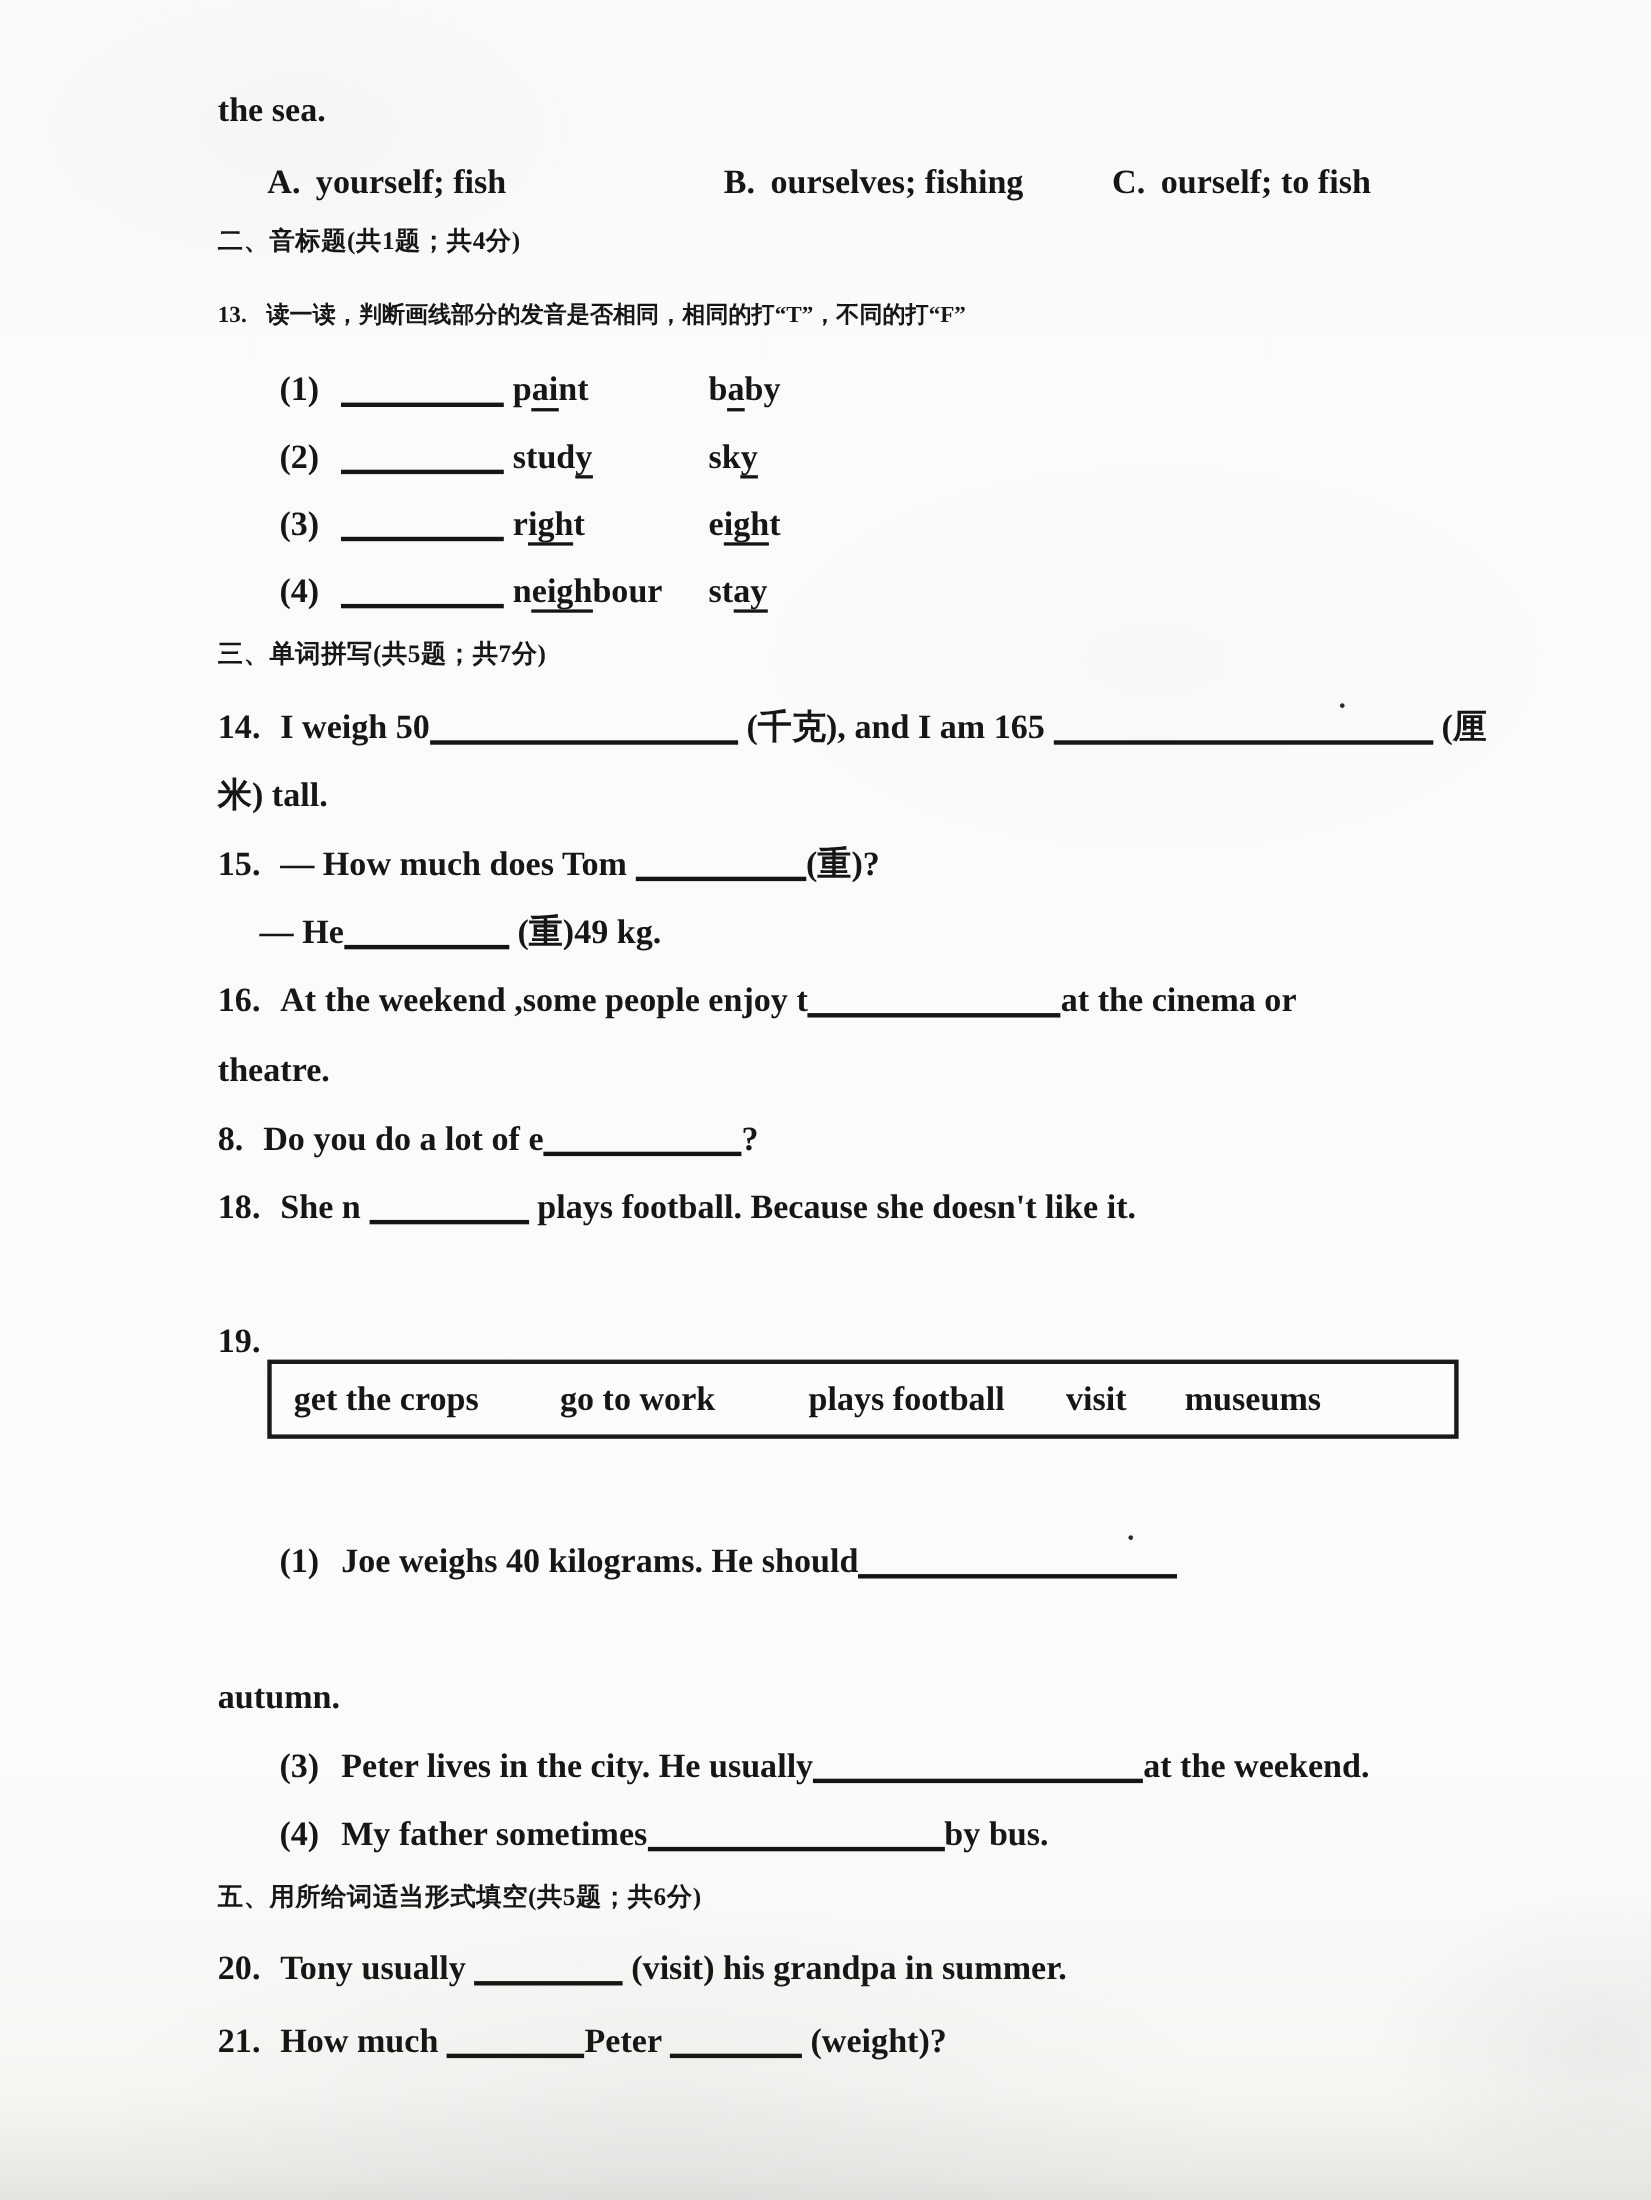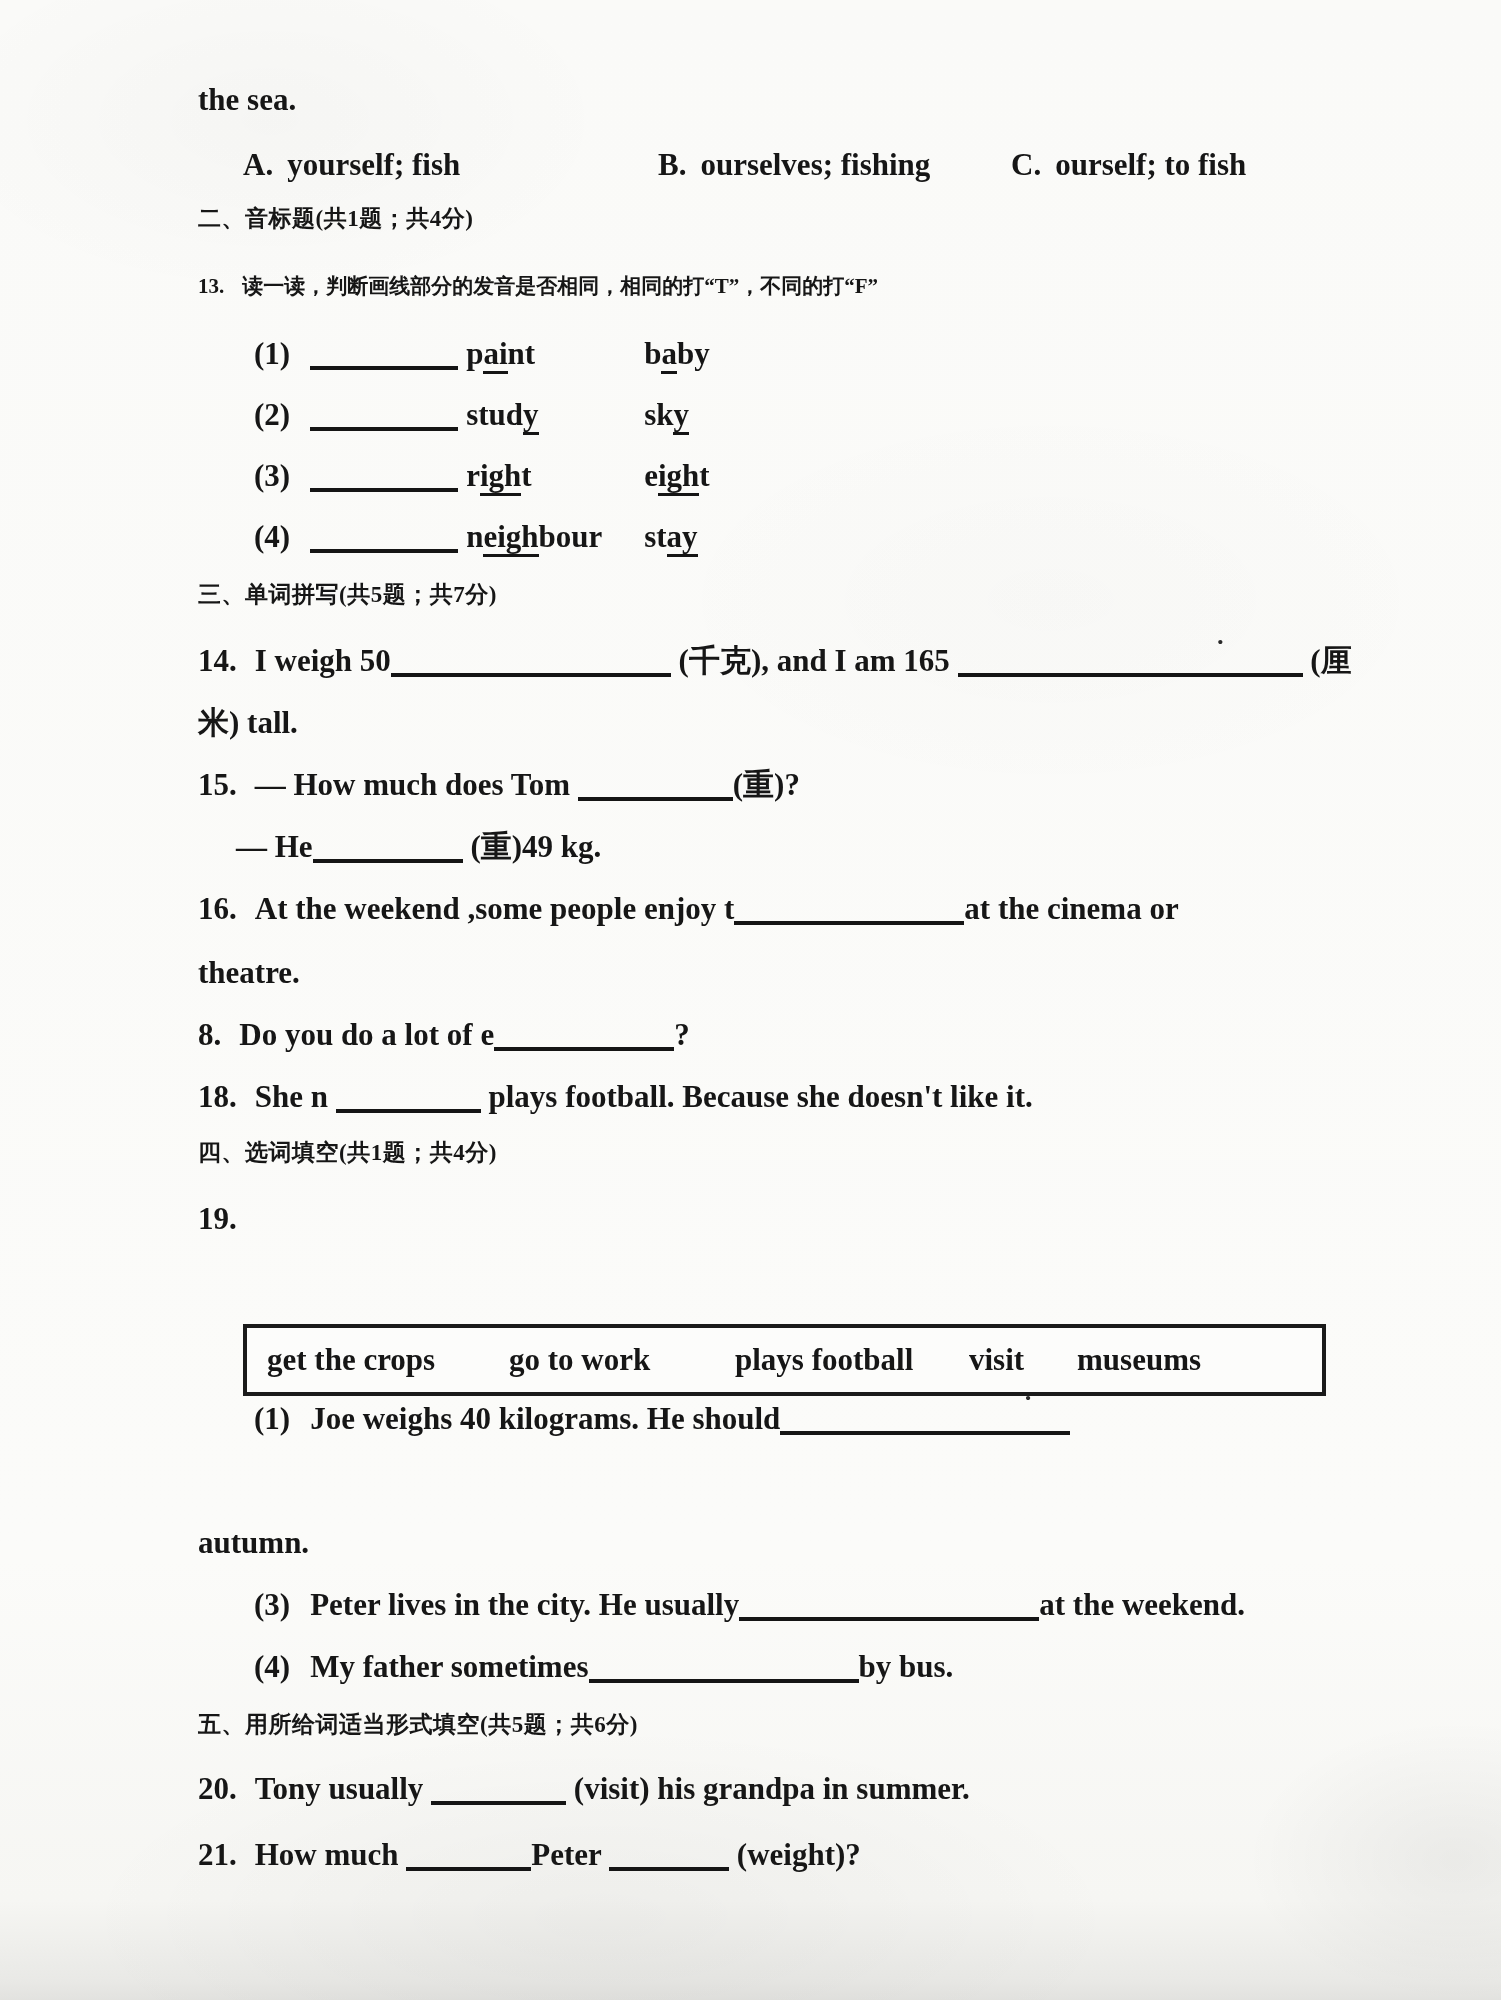--- a/index.html
+++ b/index.html
@@ -45,21 +45,21 @@
   .mr8{margin-right:8px;}
   .u{border-bottom:3px solid #151515;}
   .w1cell{display:inline-block;width:178px;}
   .dot{
     position:absolute;font-style:normal;
     font-size:26px;line-height:26px;color:#2a2a2a;
   }
   .dot-q14{top:-16px;right:78px;}
   .dot-q19{top:-18px;right:38px;}
   .wordbox{
-    position:absolute;left:243px;top:1324px;
+    position:absolute;left:243px;top:1236px;
     width:1075px;height:64px;
     border:4px solid #1a1a1a;
     background:rgba(255,255,255,0.35);
   }
   .wordbox span{
     position:absolute;top:0;height:64px;line-height:64px;white-space:nowrap;
   }
   .wb0{left:20px;} .wb1{left:262px;} .wb2{left:488px;} .wb3{left:722px;} .wb4{left:830px;}
   .optA{position:absolute;left:243px;} .optB{position:absolute;left:658px;} .optC{position:absolute;left:1011px;}
   .optlabel{margin-right:14px;}
@@ -133,23 +133,20 @@
   <div class="line" style="top:1012px">
     <span class="qnum">8.</span><span>Do you do a lot of e</span><span class="blank bw180"></span><span>?</span>
   </div>
 
   <div class="line" style="top:1074px">
     <span class="qnum">18.</span><span>She n</span>
     <span class="blank bw145"></span>
     <span>plays football. Because she doesn't like it.</span>
   </div>
 
-  <div class="line heading" style="top:1130px">
-    <span>四、选词填空(共1题；共4分)</span>
-  </div>
 
   <div class="line" style="top:1196px">
     <span>19.</span>
   </div>
 
   <div class="wordbox">
     <span class="wb0">get the crops</span>
     <span class="wb1">go to work</span>
     <span class="wb2">plays football</span>
     <span class="wb3">visit</span>

